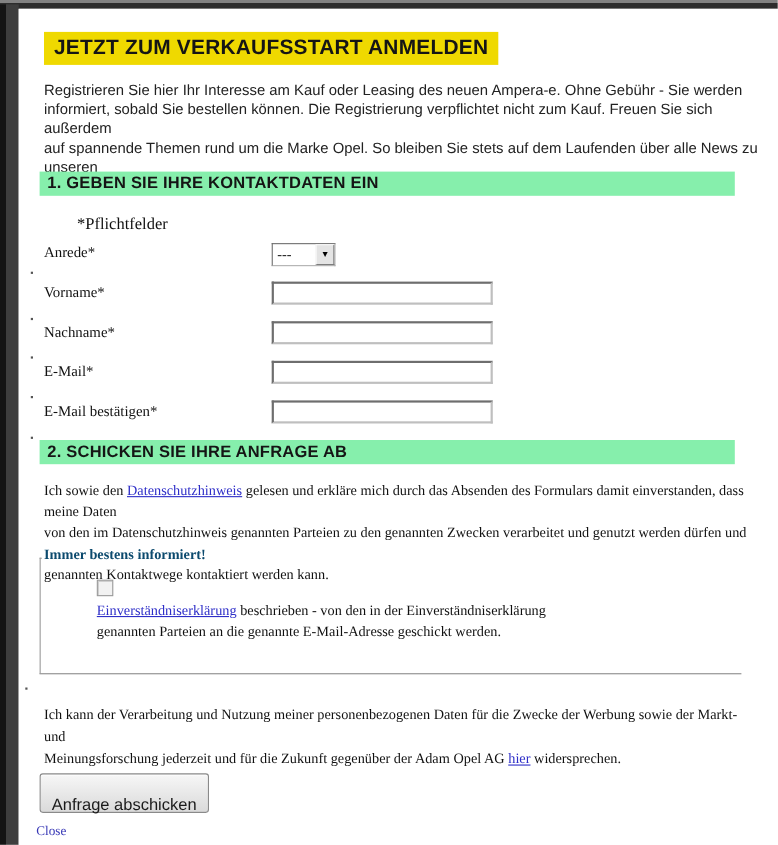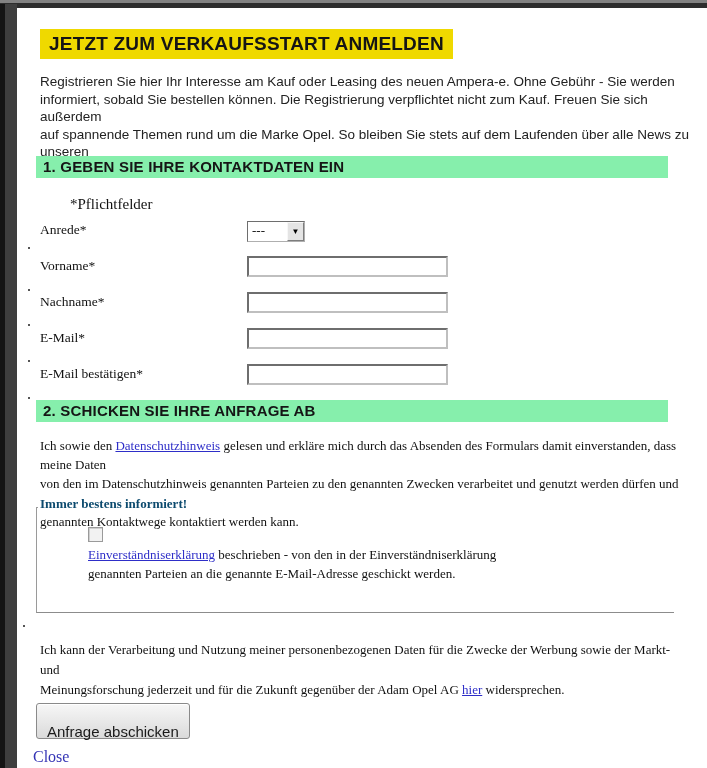--- a/index.html
+++ b/index.html
@@ -103,21 +103,21 @@
   .submit-btn{
     left:36px;top:691px;height:23px;line-height:21px;
     padding:17px 10px;border:1px solid #8a8a8a;border-radius:3px;
     background:linear-gradient(to bottom,#f7f7f7,#dadada);
     box-shadow:inset 0 1px 0 #ffffff;
     font-family:"Liberation Sans", sans-serif;font-size:15px;color:#1a1a1a;
     cursor:pointer;
     margin-top:12px;
   }
   .close-link{
-    left:33px;top:748px;font-size:16px;color:#3535b5;
+    left:33px;top:748px;font-size:12px;color:#3535b5;
     cursor:pointer;text-decoration:none;
   }
   
   .dot{width:2px;height:2px;background:#555;}
 </style>
 </head>
 <body>
 
 <div class="top-frame"></div>
 <div class="left-frame"></div>

